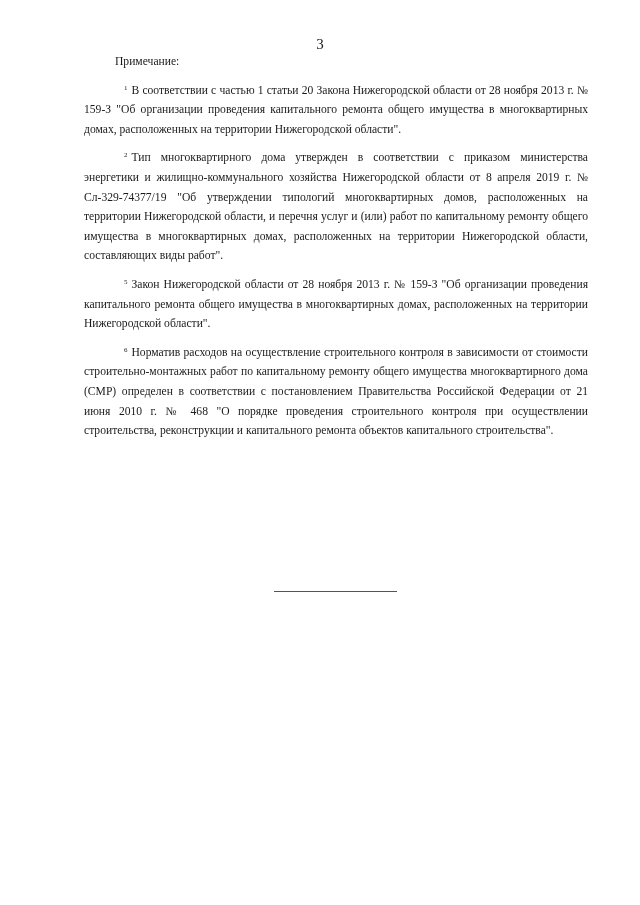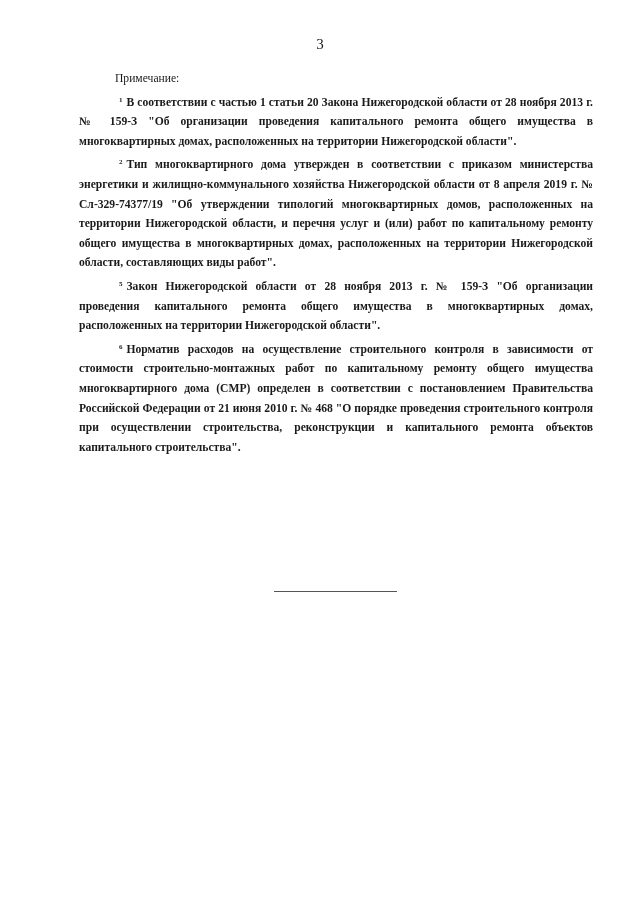--- a/index.html
+++ b/index.html
@@ -26,35 +26,34 @@
       top: 35px;
       left: 0;
       width: 640px;
       text-align: center;
       font-size: 15px;
       line-height: 18px;
     }
     .content {
       position: absolute;
       left: 75px;
-      top: 69px;
+      top: 52px;
       width: 522px;
       font-size: 11.6px;
       line-height: 19.6px;
     }
     .note-title {
       margin: 0 0 0 40px;
       text-align: left;
     }
     .fn {
-      margin: 4px;
+      margin: 9px;
       text-indent: 40px;
       text-align: justify;
       text-align-last: left;
-      font-weight: bold;
     }
     .fn sup {
       font-size: 7px;
       line-height: 0;
       vertical-align: 4px;
       margin-right: 4px;
     }
     .end-rule {
       position: absolute;
       left: 274px;

